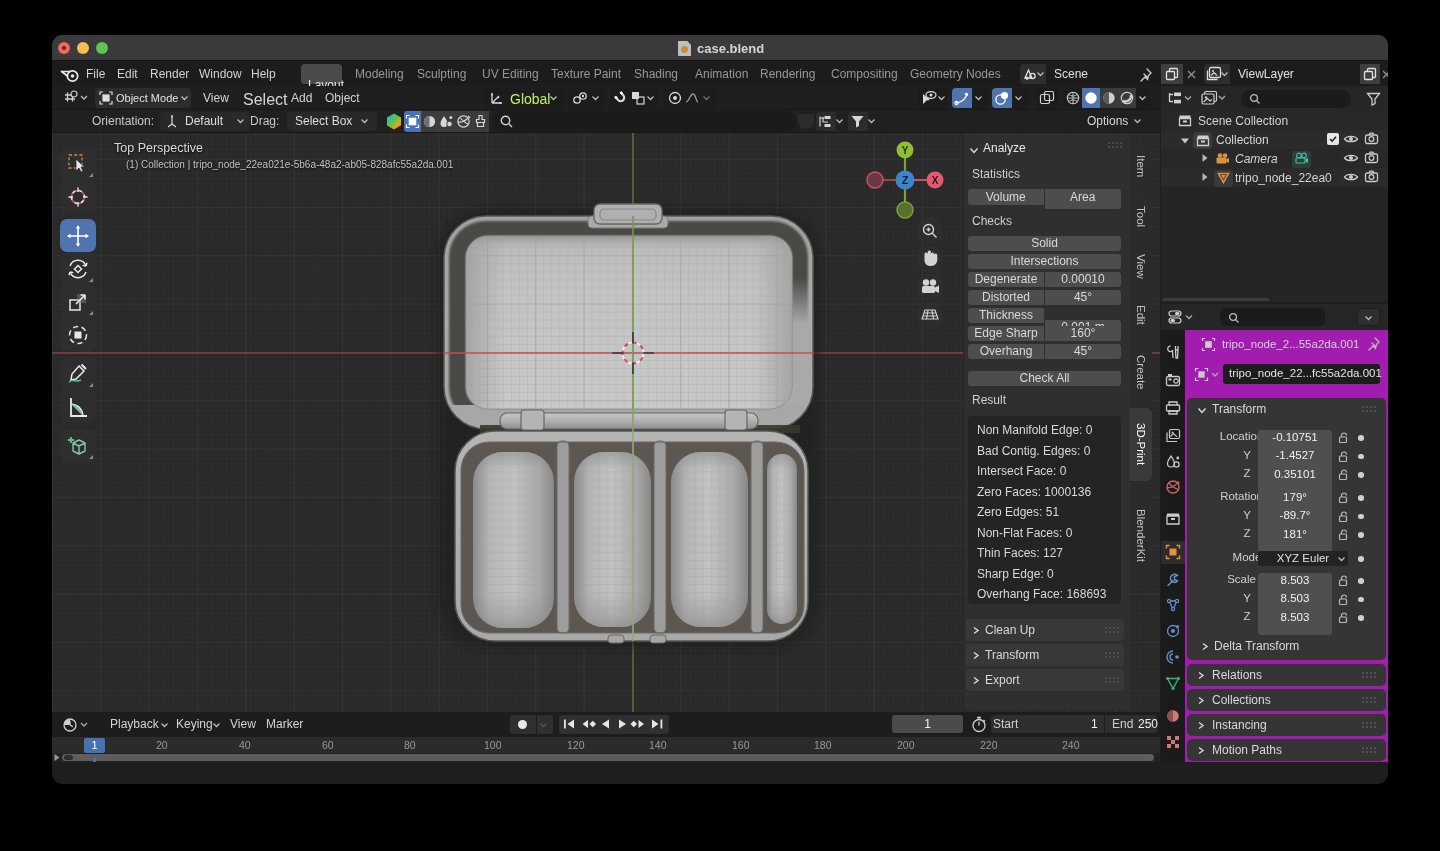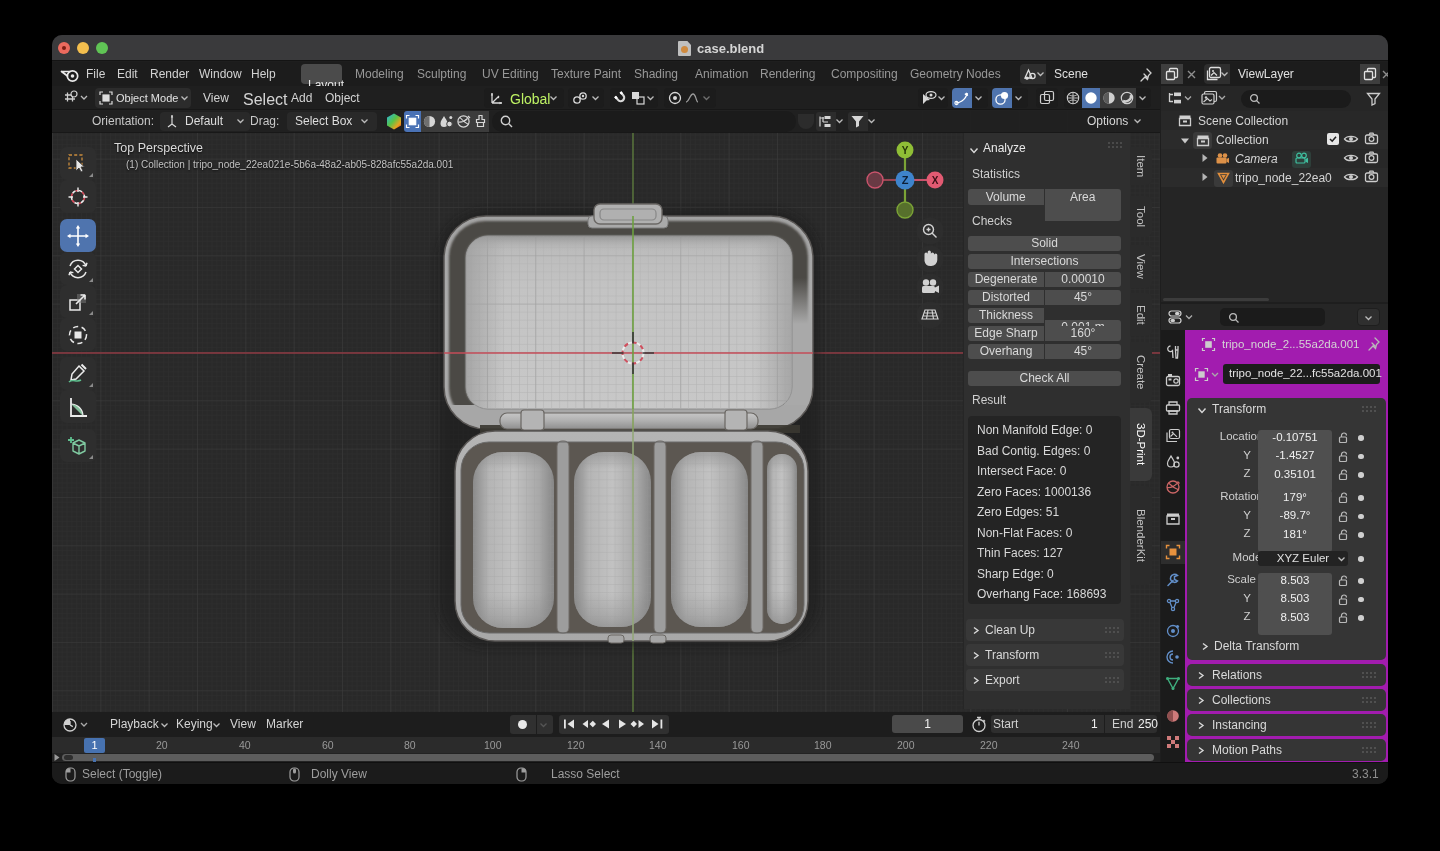--- a/index.html
+++ b/index.html
@@ -623,21 +623,21 @@
           <circle cx="10" cy="2" r="1"></circle>
           <circle cx="14" cy="2" r="1"></circle>
           <circle cx="2" cy="6" r="1"></circle>
           <circle cx="6" cy="6" r="1"></circle>
           <circle cx="10" cy="6" r="1"></circle>
           <circle cx="14" cy="6" r="1"></circle>
         </g>
       </svg>
     <div class="txt" style="left:8px;top:34px;color:#cfcfcf;">Statistics</div>
     <div class="abs" style="left:4px;top:56px;width:75.5px;height:16px;background:#4d4d4d;border-radius:3px 0 0 3px;text-align:center;line-height:16px;">Volume</div>
-    <div class="abs" style="left:80.5px;top:56px;width:76.5px;height:32px;background:#4d4d4d;border-radius:0 3px 3px 0;text-align:center;line-height:16px;">Area</div>
+    <div class="abs" style="left:80.5px;top:56px;width:76.5px;height:20px;background:#4d4d4d;border-radius:0 3px 3px 0;text-align:center;line-height:16px;">Area</div>
     <div class="txt" style="left:8px;top:81px;color:#cfcfcf;">Checks</div>
     <div class="abs" style="left:4px;top:103px;width:153px;height:15px;background:#4d4d4d;border-radius:3px;text-align:center;line-height:15px;">Solid</div>
     <div class="abs" style="left:4px;top:121px;width:153px;height:15px;background:#4d4d4d;border-radius:3px;text-align:center;line-height:15px;">Intersections</div>
     <div class="abs" style="left:4px;top:139px;width:76px;height:15px;background:#4d4d4d;border-radius:3px 0 0 3px;text-align:center;line-height:15px;">Degenerate</div>
     <div class="abs" style="left:81px;top:139px;width:76px;height:15px;background:#4d4d4d;border-radius:0 3px 3px 0;text-align:center;line-height:15px;">0.00010</div>
     <div class="abs" style="left:4px;top:157px;width:76px;height:15px;background:#4d4d4d;border-radius:3px 0 0 3px;text-align:center;line-height:15px;">Distorted</div>
     <div class="abs" style="left:81px;top:157px;width:76px;height:15px;background:#4d4d4d;border-radius:0 3px 3px 0;text-align:center;line-height:15px;">45°</div>
     <div class="abs" style="left:4px;top:175px;width:76px;height:15px;background:#4d4d4d;border-radius:3px 0 0 3px;text-align:center;line-height:15px;">Thickness</div>
     <div class="abs" style="left:81px;top:175px;width:76px;height:15px;background:#4d4d4d;border-radius:0 3px 3px 0;text-align:center;line-height:15px;margin-top:12px;">0.001 m</div>
     <div class="abs" style="left:4px;top:193px;width:76px;height:15px;background:#4d4d4d;border-radius:3px 0 0 3px;text-align:center;line-height:15px;">Edge Sharp</div>
@@ -1178,32 +1178,14 @@
 
     <div class="abs" style="left:0;top:41px;width:1108px;height:9px;background:#232323;"></div>
     <svg class="abs" style="left:1px;top:41px;" width="8" height="9" viewBox="0 0 8 9">
         <path d="M1.5 1 L6.5 4.5 L1.5 8 Z" fill="#9a9a9a"></path>
       </svg>
     <div class="abs" style="left:10px;top:41.5px;width:1092px;height:7px;background:#5d5d5d;border-radius:4px;"></div>
     <div class="abs" style="left:12px;top:42.5px;width:9px;height:5px;background:#2e2e2e;border-radius:3px;"></div>
     <div class="abs" style="left:41px;top:46px;width:3px;height:4px;background:#4772b0;"></div>
   </div>
 
-  <div class="abs" id="statusbar" style="left:0;top:727px;width:1336px;height:22px;background:#1b1b1b;border-top:1px solid #101010;font-size:12px;color:#9e9e9e;">
-    <svg class="abs" style="left:13px;top:4px;" width="11" height="15" viewBox="0 0 11 15">
-      <rect x="1" y="1" width="9" height="13" rx="4" fill="none" stroke="#9e9e9e" stroke-width="1.2"></rect>
-      <path d="M1.2 5.5 a4.3 3 0 0 1 4.3 -4.3 v4.3 Z" fill="#9e9e9e"></path>
-    </svg>
-    <div class="txt" style="left:30px;top:4px;">Select (Toggle)</div>
-    <svg class="abs" style="left:237px;top:4px;" width="11" height="15" viewBox="0 0 11 15">
-      <rect x="1" y="1" width="9" height="13" rx="4" fill="none" stroke="#9e9e9e" stroke-width="1.2"></rect>
-      <rect x="4" y="1.5" width="3" height="5" rx="1.5" fill="#9e9e9e"></rect>
-    </svg>
-    <div class="txt" style="left:259px;top:4px;">Dolly View</div>
-    <svg class="abs" style="left:464px;top:4px;" width="11" height="15" viewBox="0 0 11 15">
-      <rect x="1" y="1" width="9" height="13" rx="4" fill="none" stroke="#9e9e9e" stroke-width="1.2"></rect>
-      <path d="M9.8 5.5 a4.3 3 0 0 0 -4.3 -4.3 v4.3 Z" fill="#9e9e9e"></path>
-    </svg>
-    <div class="txt" style="left:499px;top:4px;">Lasso Select</div>
-    <div class="txt" style="left:1300px;top:4px;color:#8f8f8f;">3.3.1</div>
-  </div>
 
 </div>
 
 </body></html>

